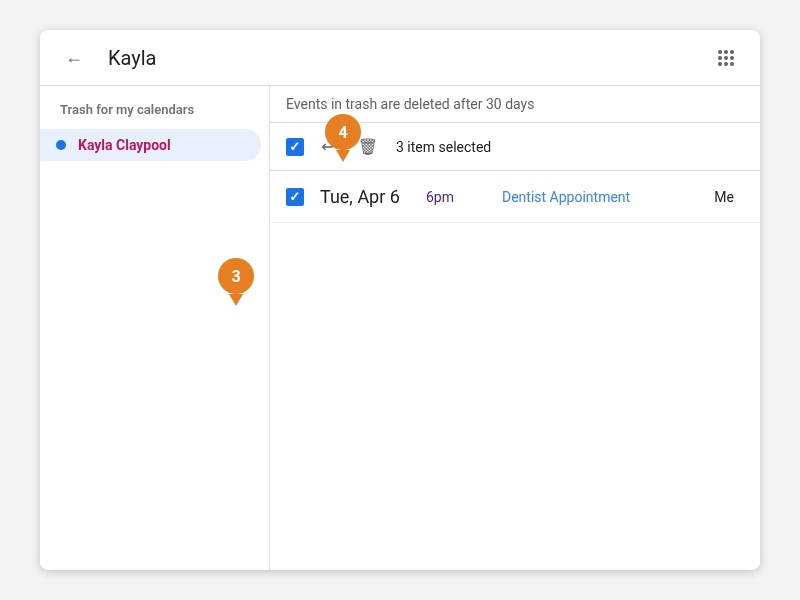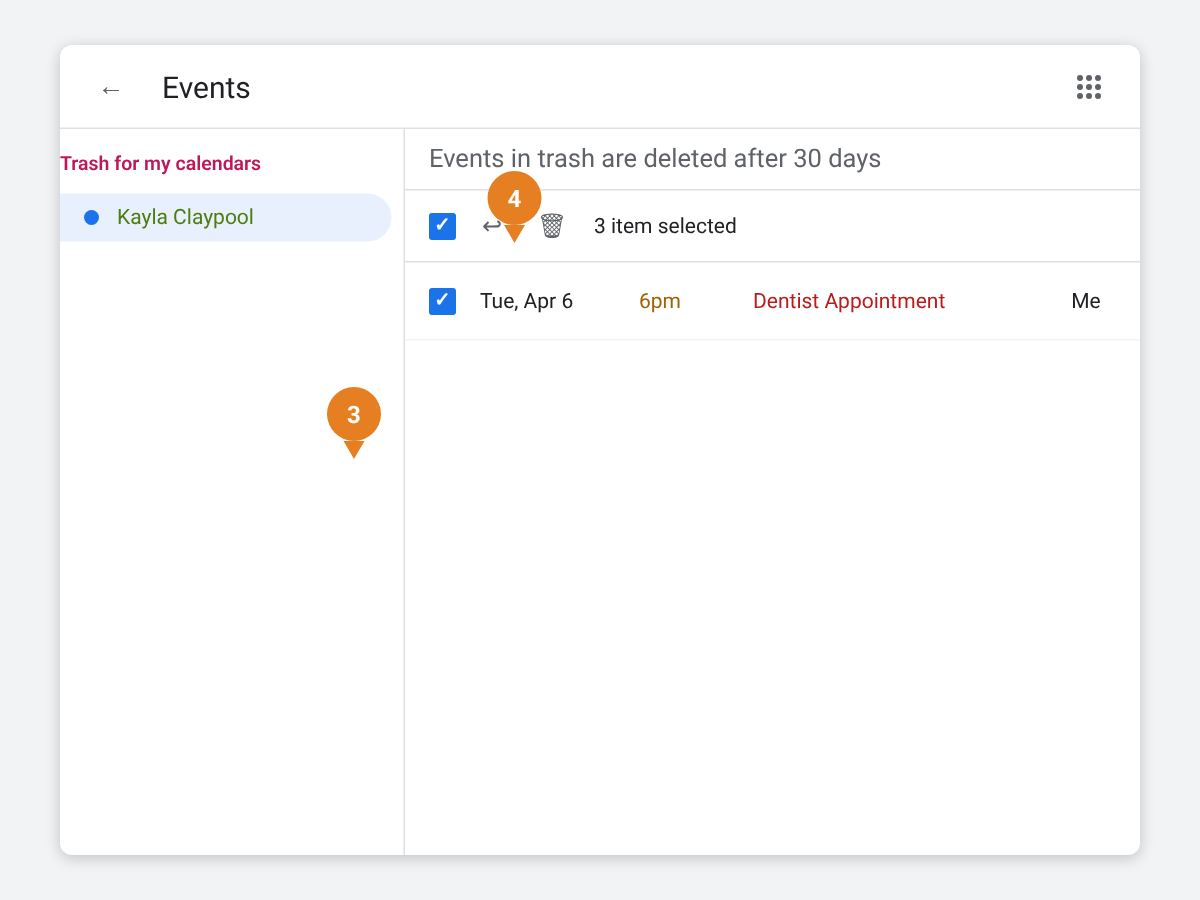--- a/index.html
+++ b/index.html
@@ -100,22 +100,22 @@
     .sidebar {
       width: 230px;
       padding: 16px 0;
       border-right: 1px solid #e0e0e0;
       flex-shrink: 0;
     }
 
     .sidebar-title {
       font-size: 13px;
       font-weight: 600;
-      color: #be185d;
-      padding: 0 16px 12px 0;
+      color: #737373;
+      padding: 0 16px 12px 20px;
     }
 
     .calendar-item {
       display: flex;
       align-items: center;
       padding: 8px 16px;
       cursor: pointer;
       background: #e8f0fe;
       border-radius: 0 20px 20px 0;
       margin-right: 8px;
@@ -125,35 +125,35 @@
       width: 10px;
       height: 10px;
       border-radius: 50%;
       background: #1a73e8;
       margin-right: 12px;
       flex-shrink: 0;
     }
 
     .calendar-name {
       font-size: 14px;
-      color: #4d7c0f;
-      font-weight: 400;
+      color: #be185d;
+      font-weight: 700;
     }
 
     
     .main {
       flex: 1;
       display: flex;
       flex-direction: column;
       overflow: hidden;
     }
 
     .info-bar {
       padding: 10px 16px;
-      font-size: 17px;
+      font-size: 14px;
       color: #5f6368;
       border-bottom: 1px solid #e0e0e0;
     }
 
     
     .toolbar {
       display: flex;
       align-items: center;
       padding: 8px 16px;
       gap: 8px;
@@ -229,34 +229,34 @@
       background: #1a73e8;
       border-radius: 2px;
       display: flex;
       align-items: center;
       justify-content: center;
       cursor: pointer;
       flex-shrink: 0;
     }
 
     .event-date {
-      font-size: 14px;
+      font-size: 18px;
       color: #202124;
       width: 90px;
     }
 
     .event-time {
       font-size: 14px;
-      color: #a16207;
+      color: #4c1d95;
       width: 60px;
     }
 
     .event-title {
       font-size: 14px;
-      color: #b91c1c;
+      color: #3b82f6;
       flex: 1;
     }
 
     .event-owner {
       font-size: 14px;
       color: #202124;
       width: 40px;
       text-align: center;
     }
 
@@ -299,21 +299,21 @@
 <body>
 
 <div class="container">
   <div class="window">
 
     <div class="header">
       <div class="header-left">
         <button class="back-btn">
           <span>←</span>
         </button>
-        <span class="header-title">Events</span>
+        <span class="header-title">Kayla</span>
       </div>
       <button class="grid-btn">
         <div class="grid-icon">
           <div class="grid-dot"></div>
           <div class="grid-dot"></div>
           <div class="grid-dot"></div>
           <div class="grid-dot"></div>
           <div class="grid-dot"></div>
           <div class="grid-dot"></div>
           <div class="grid-dot"></div>

